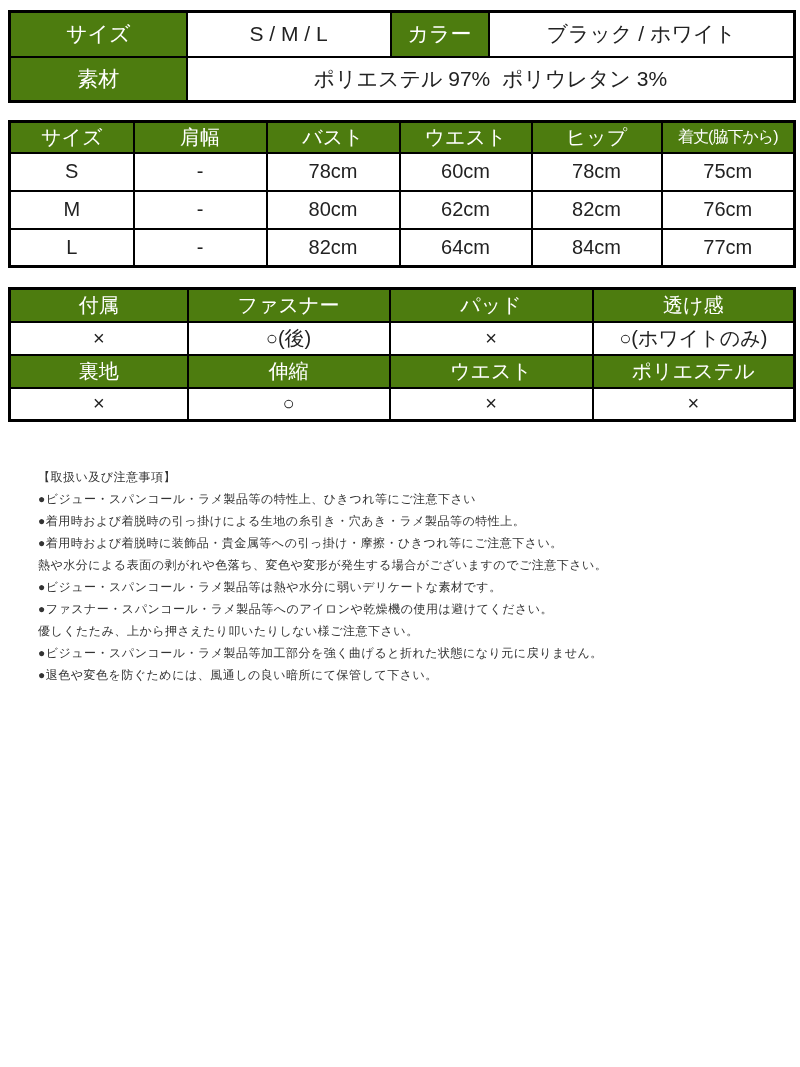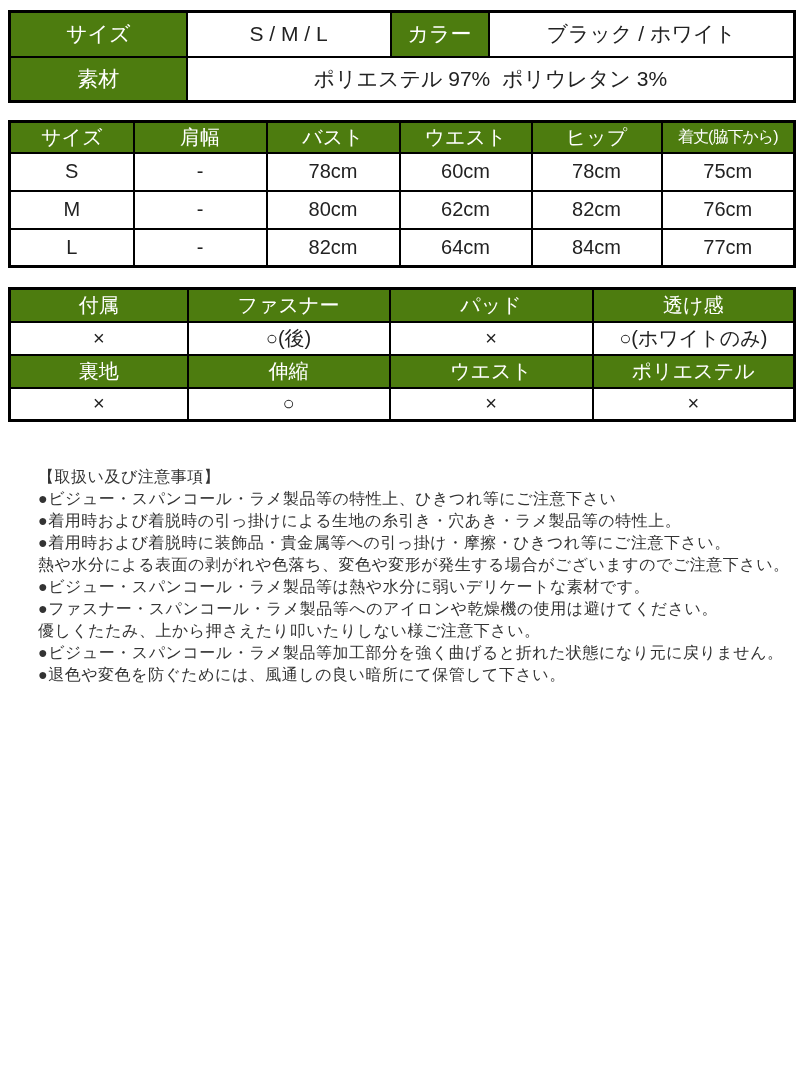--- a/index.html
+++ b/index.html
@@ -37,21 +37,21 @@
   .size-table tr.data-row { height: 38px; }
   .squeeze { font-size: 16px; letter-spacing: -1px; }
 
   
   .feat-table { margin-top: 19px; font-size: 20px; }
   .feat-table tr { height: 33px; }
 
   
   .notes {
     margin: 44px 0 0 30px;
-    font-size: 16px;
+    font-size: 12px;
     line-height: 22px;
     color: #333333;
     letter-spacing: 0.5px;
   }
   .notes div { white-space: nowrap; }
   .prewrap { white-space: pre-wrap; }
 </style>
 </head>
 <body>
 

